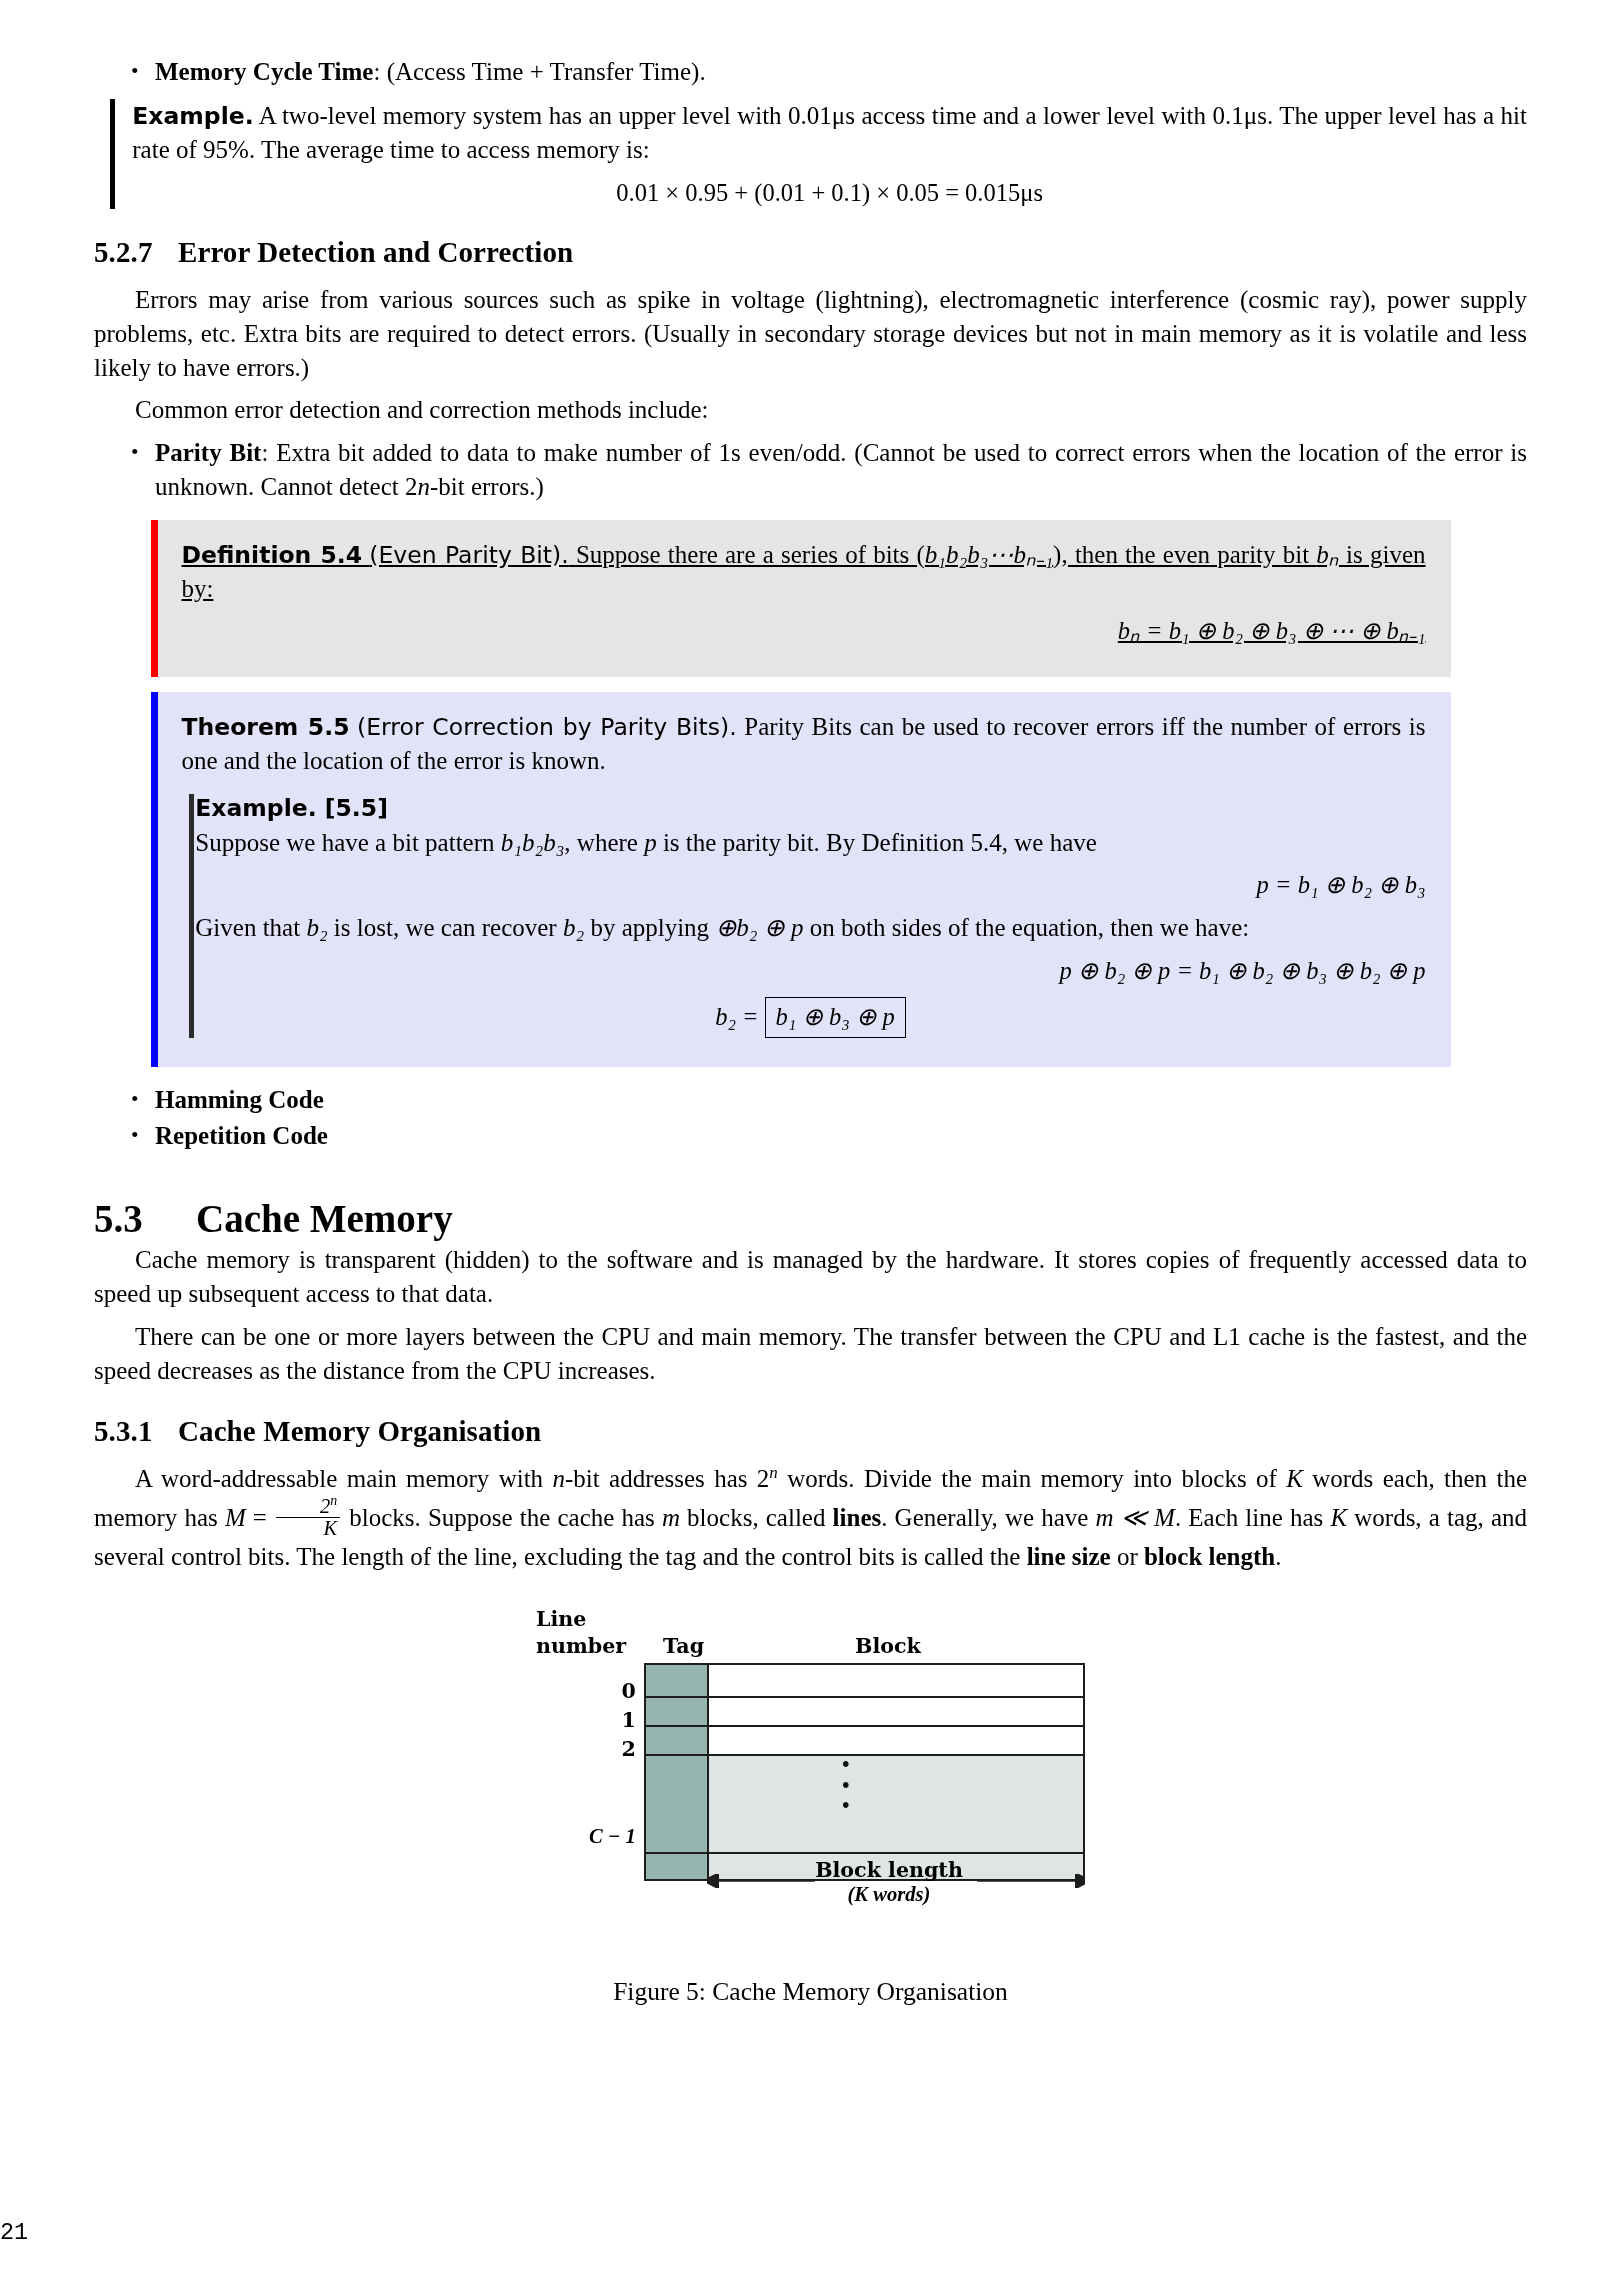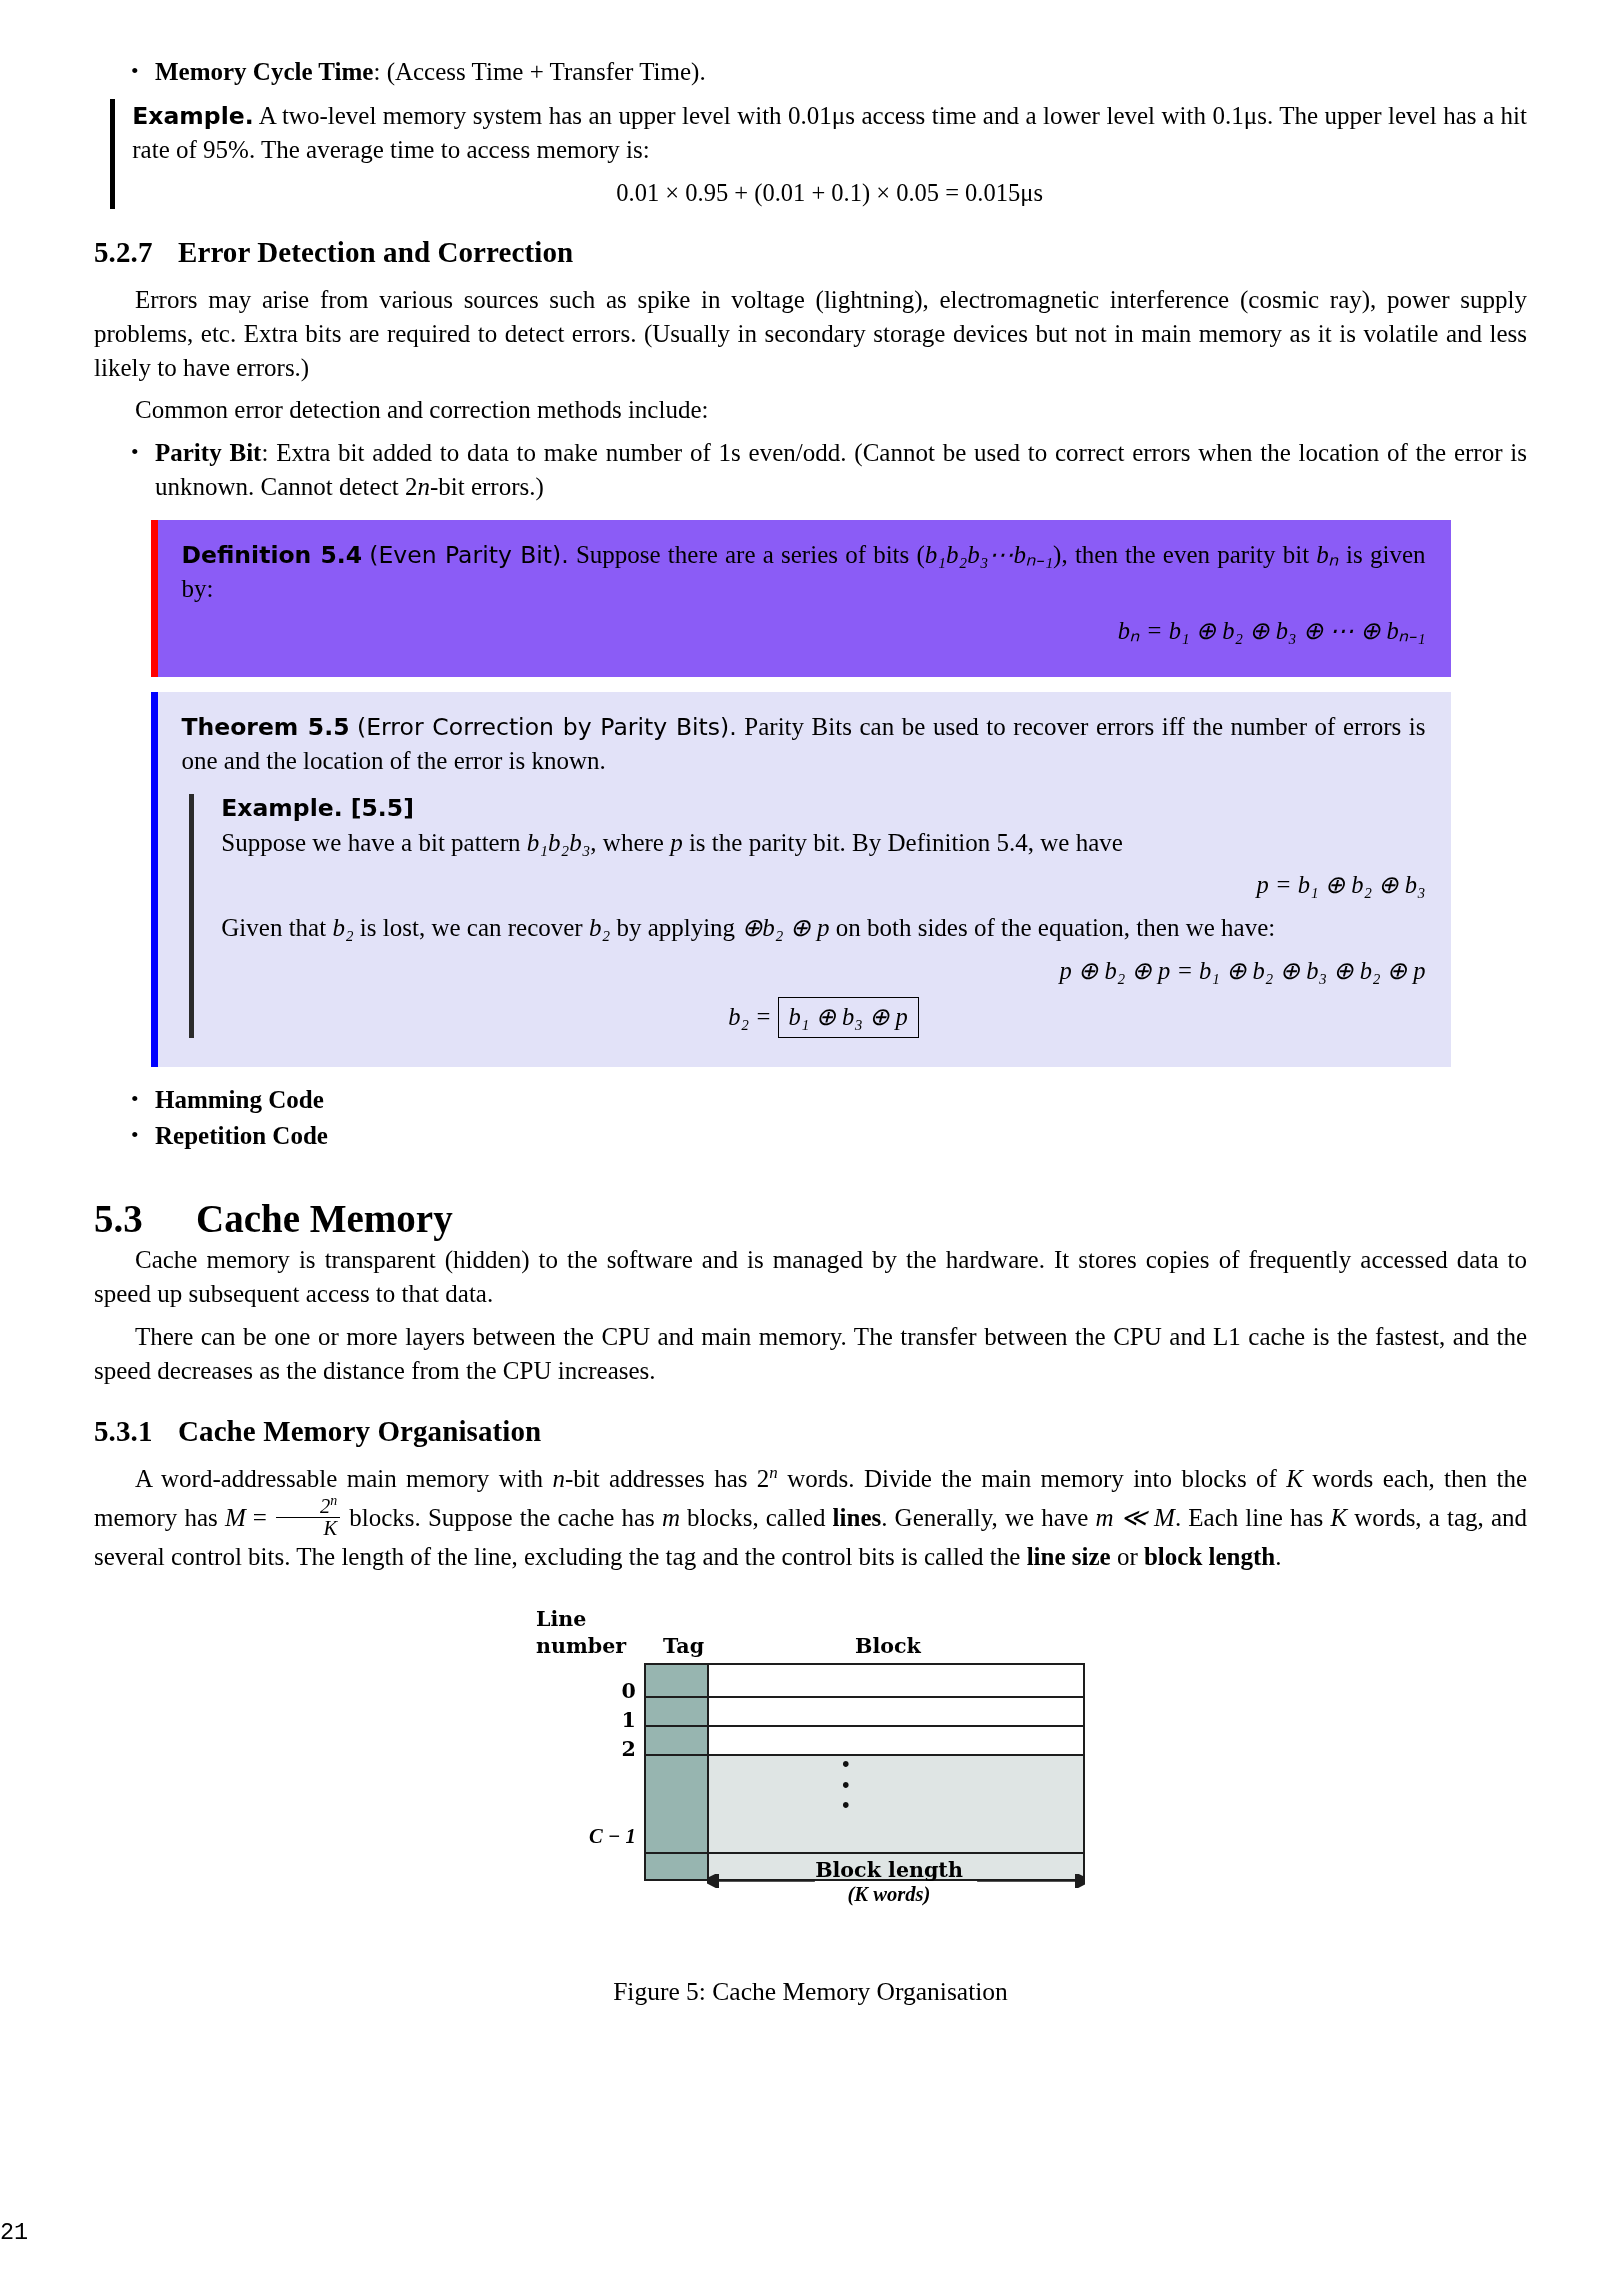--- a/index.html
+++ b/index.html
@@ -87,40 +87,41 @@
   .example-plain .para { margin-bottom: 0; }
 
   .box {
     margin: 15.7px 0 15.7px 57px;
     padding: 17.6px 25.5px 19.6px 23.5px;
     box-sizing: border-box;
     width: 1300px;
   }
   .box .para { margin-bottom: 0; }
   .box-def {
-    background: #8b5cf6;
+    background: #e5e5e5;
     border-left: 7.8px solid #ff0000;
+    text-decoration: underline;
   }
   .box-thm {
     background: #e2e2f8;
     border-left: 7.8px solid #0000ff;
   }
   .box-title {
     font-family: "DejaVu Sans", "Liberation Sans", sans-serif;
     font-weight: bold;
     font-size: 23.5px;
   }
   .box-title-paren {
     font-family: "DejaVu Sans", "Liberation Sans", sans-serif;
     font-weight: normal;
     font-size: 23.5px;
   }
   .inner-example {
     border-left: 5.9px solid #2b2b2b;
-    padding-left: 27px;
+    padding-left: 1px;
     margin: 15.7px 0 0 7.8px;
   }
   .inner-example-head {
     font-family: "DejaVu Sans", "Liberation Sans", sans-serif;
     font-weight: bold;
     font-size: 23.5px;
     margin-bottom: 3.9px;
   }
   .boxed-math {
     display: inline-block;

